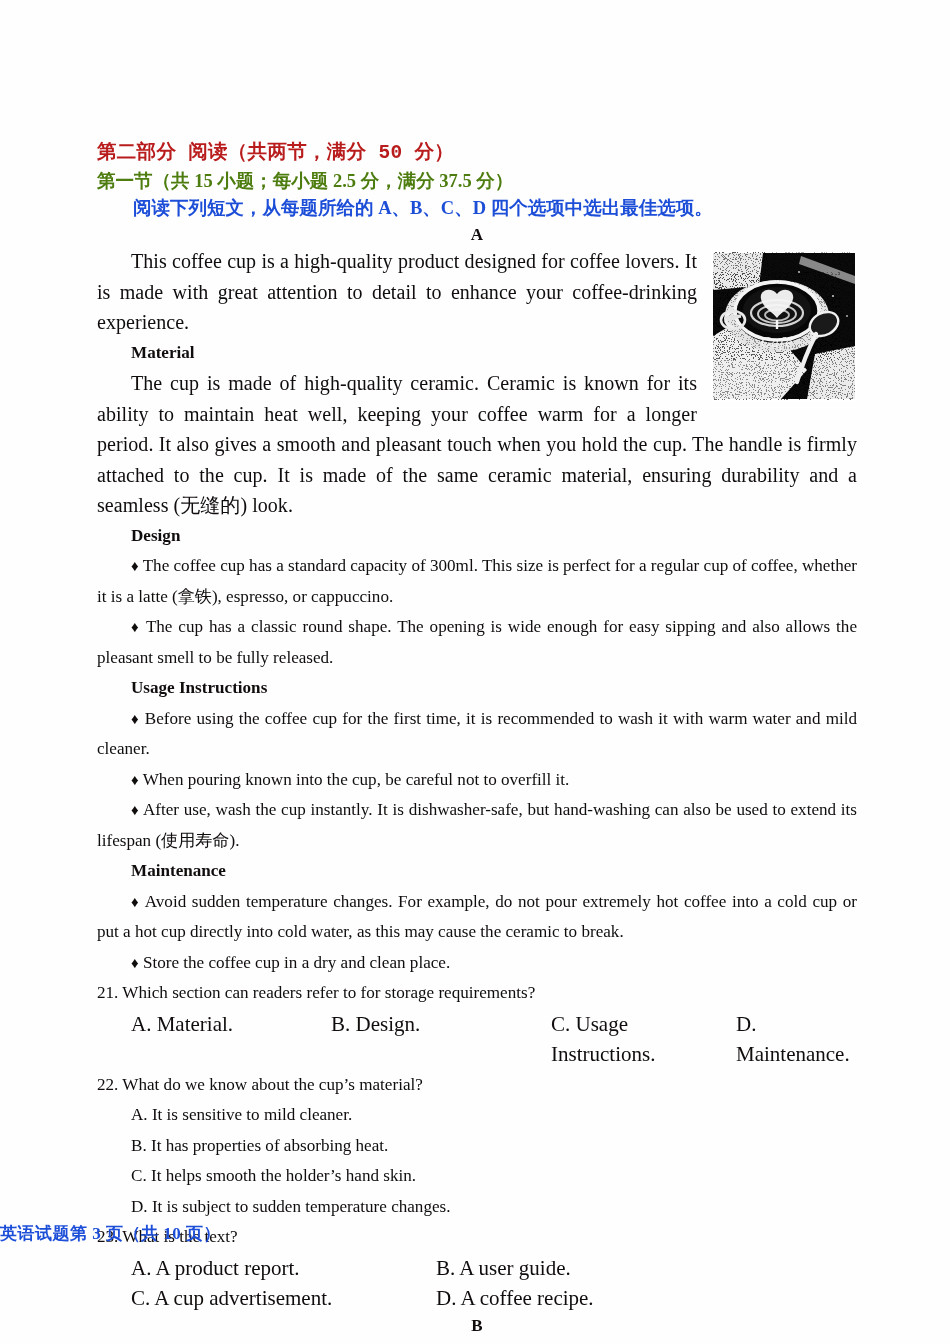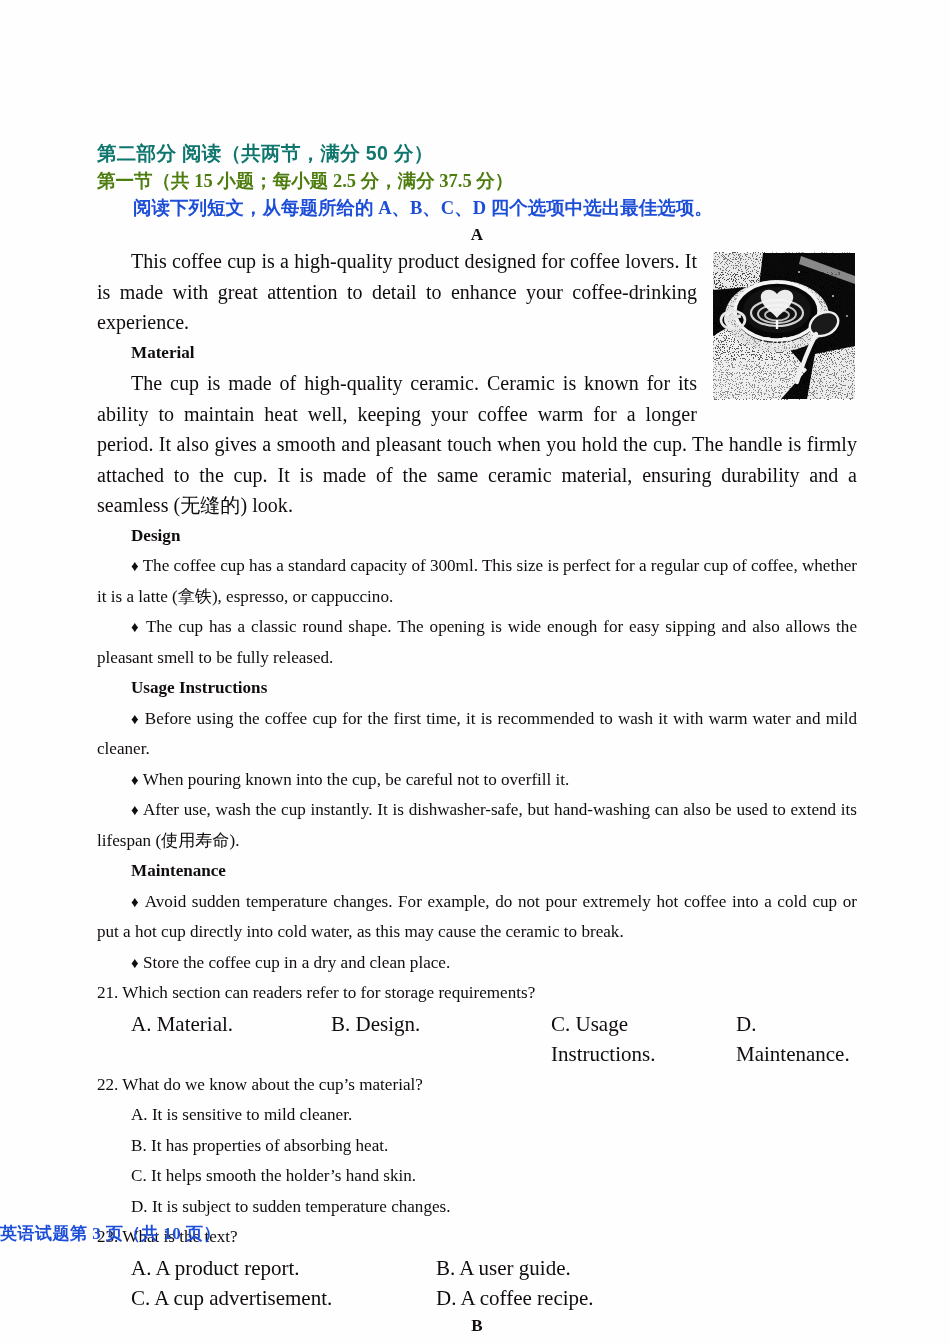--- a/index.html
+++ b/index.html
@@ -26,27 +26,27 @@
 
   .content {
     position: absolute;
     left: 97px;
     top: 140px;
     width: 760px;
   }
 
   
   .cn-head {
-    font-family: Liberation Sans, sans-serif;
+    font-family: Liberation Mono, monospace;
     font-weight: bold;
     font-size: 19.5px;
     letter-spacing: 0.3px;
     line-height: 1.42;
     margin: 0;
-    color: #0f766e;
+    color: #b91c1c;
   }
   .cn-sub {
     font-family: "Liberation Serif", "DejaVu Serif", serif;
     font-weight: bold;
     font-size: 18.5px;
     line-height: 1.5;
     margin: 0;
     color: #4d7c0f;
   }
   .cn-instr {

